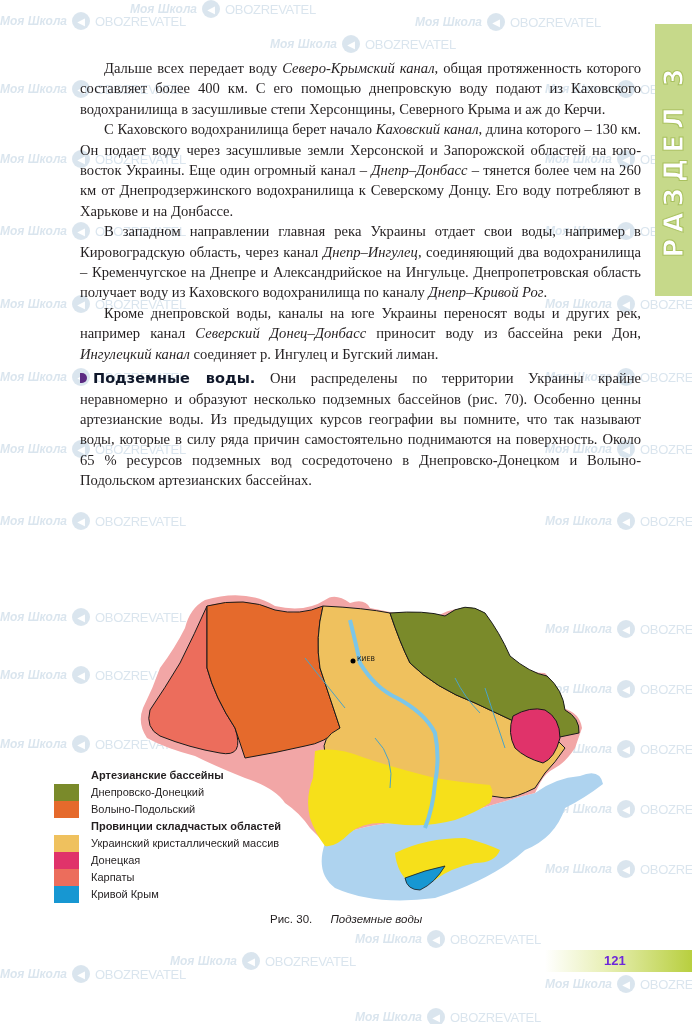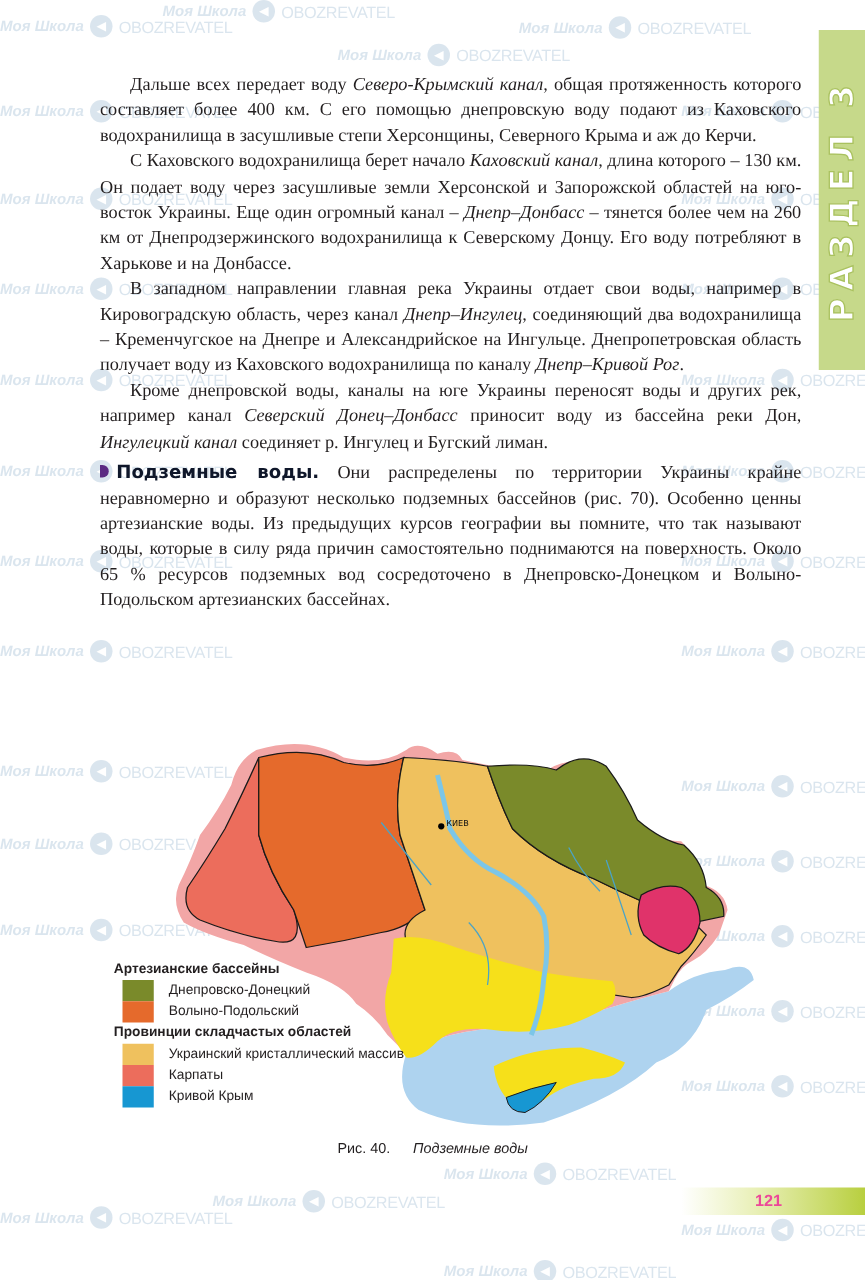--- a/index.html
+++ b/index.html
@@ -33,38 +33,38 @@
       display: inline-block; width: 7px; height: 10px;
       background: #5b2a82; border-radius: 0 6px 6px 0; margin-right: 6px; vertical-align: 0;
     }
     .section-title {
       font-family: "DejaVu Sans", "Liberation Sans", sans-serif;
       font-weight: bold; color: #0f172a; font-size: 14.5px;
     }
     .map-svg { position: absolute; left: 95px; top: 0; }
 
     .legend { position: absolute; left: 54px; top: 767px; font-family: "Liberation Sans", "DejaVu Sans", sans-serif; font-size: 11px; }
-    .legend-row { display: flex; align-items: center; height: 17px; margin-left: 44px; }
+    .legend-row { display: flex; align-items: center; height: 17px; }
     .legend-swatch { width: 25px; height: 17px; margin-right: 12px; }
     .legend-heading { font-weight: bold; margin-left: 37px; height: 17px; line-height: 17px; }
     .legend-label { line-height: 17px; }
 
     .caption {
       position: absolute; left: 270px; top: 913px;
       font-family: "Liberation Sans", "DejaVu Sans", sans-serif; font-size: 11.5px; color: #231f20;
     }
     .caption em { font-style: italic; margin-left: 15px; }
 
     .page-number-band {
       position: absolute; left: 545px; top: 950px; width: 147px; height: 22px;
       background: linear-gradient(to right, #ffffff 0%, #e9f0b8 40%, #b8cf3f 100%);
     }
     .page-number {
       position: absolute; left: 604px; top: 953px;
-      font-family: "Liberation Sans", "DejaVu Sans", sans-serif; font-weight: bold; font-size: 13px; color: #ec4899;
+      font-family: "Liberation Sans", "DejaVu Sans", sans-serif; font-weight: bold; font-size: 13px; color: #6d28d9;
     }
 
     .watermark {
       position: absolute; font-family: "Liberation Sans", "DejaVu Sans", sans-serif;
       color: rgba(150,180,205,0.35); font-size: 12px; font-weight: bold; white-space: nowrap;
       pointer-events: none; display: flex; align-items: center; gap: 5px;
     }
     .watermark .wm-school { font-style: italic; }
     .watermark .wm-circle {
       width: 18px; height: 18px; border-radius: 50%; background: rgba(150,180,205,0.35);
@@ -296,27 +296,31 @@
   <div class="legend-row">
     <div class="legend-swatch" style="background:#e56a2c"></div>
     <div class="legend-label">Волыно-Подольский</div>
   </div>
   <div class="legend-heading">Провинции складчастых областей</div>
   <div class="legend-row">
     <div class="legend-swatch" style="background:#efc15e"></div>
     <div class="legend-label">Украинский кристаллический массив</div>
   </div>
   <div class="legend-row">
+    <div class="legend-swatch" style="background:#e0336a"></div>
+    <div class="legend-label">Донецкая</div>
+  </div>
+  <div class="legend-row">
     <div class="legend-swatch" style="background:#ec6d5c"></div>
     <div class="legend-label">Карпаты</div>
   </div>
   <div class="legend-row">
     <div class="legend-swatch" style="background:#1797d2"></div>
     <div class="legend-label">Кривой Крым</div>
   </div>
 </div>
 
 <div class="caption">
-  <span>Рис. 40. </span><em>Подземные воды</em>
+  <span>Рис. 30. </span><em>Подземные воды</em>
 </div>
 
 <div class="page-number-band"></div>
 <div class="page-number">121</div>
 
 </body></html>

